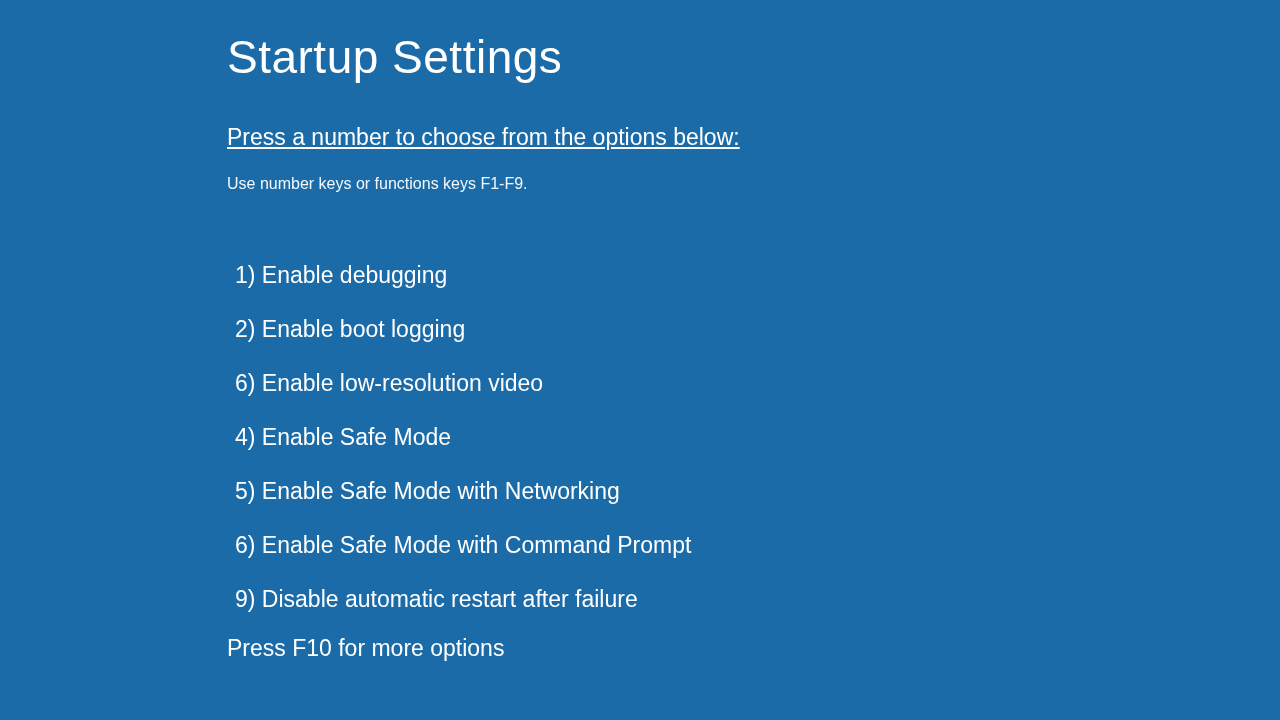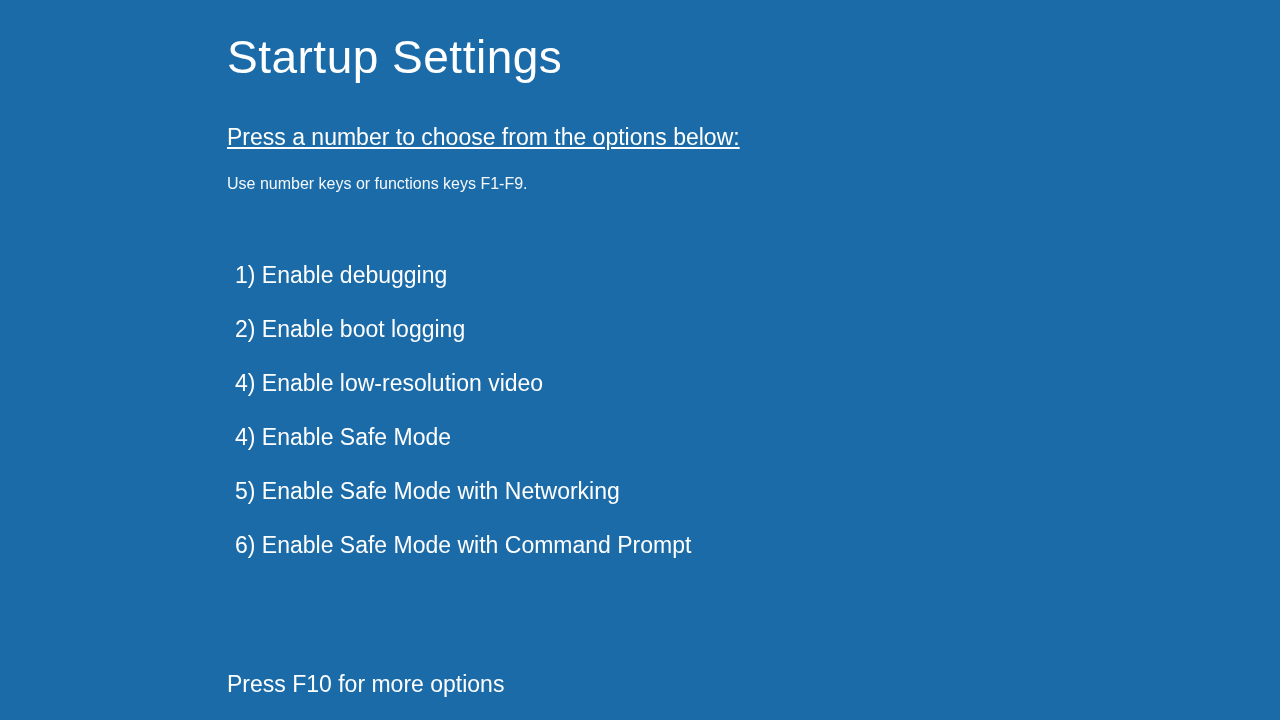--- a/index.html
+++ b/index.html
@@ -31,21 +31,20 @@
       margin-bottom: 16px;
       text-decoration: underline;
     }
     .hint {
       font-size: 16px;
       font-weight: 300;
       margin-bottom: 48px;
       opacity: 0.95;
     }
     .options {
-      margin-bottom: 90px;
     }
     .option {
       font-size: 23px;
       font-weight: 300;
       line-height: 1.65;
       display: inline-block;
     }
     .option-row {
       position: relative;
     }
@@ -70,19 +69,20 @@
 </head>
 <body>
 
 <div class="container">
   <h1 class="title">Startup Settings</h1>
   <div class="instruction">Press a number to choose from the options below:</div>
   <div class="hint">Use number keys or functions keys F1-F9.</div>
   <div class="options">
     <div class="option-row"><span class="option">1) Enable debugging</span></div>
     <div class="option-row"><span class="option">2) Enable boot logging</span></div>
-    <div class="option-row"><span class="option">4) Enable low-resolution video</span></div>
+    <div class="option-row"><span class="option">6) Enable low-resolution video</span></div>
     <div class="option-row"><span class="option">4) Enable Safe Mode</span></div>
     <div class="option-row"><span class="option">5) Enable Safe Mode with Networking</span></div>
     <div class="option-row"><span class="option">6) Enable Safe Mode with Command Prompt</span></div>
+    <div class="option-row"><span class="option">9) Disable automatic restart after failure</span></div>
   </div>
   <div class="footer">Press F10 for more options</div>
 </div>
 
 </body></html>

